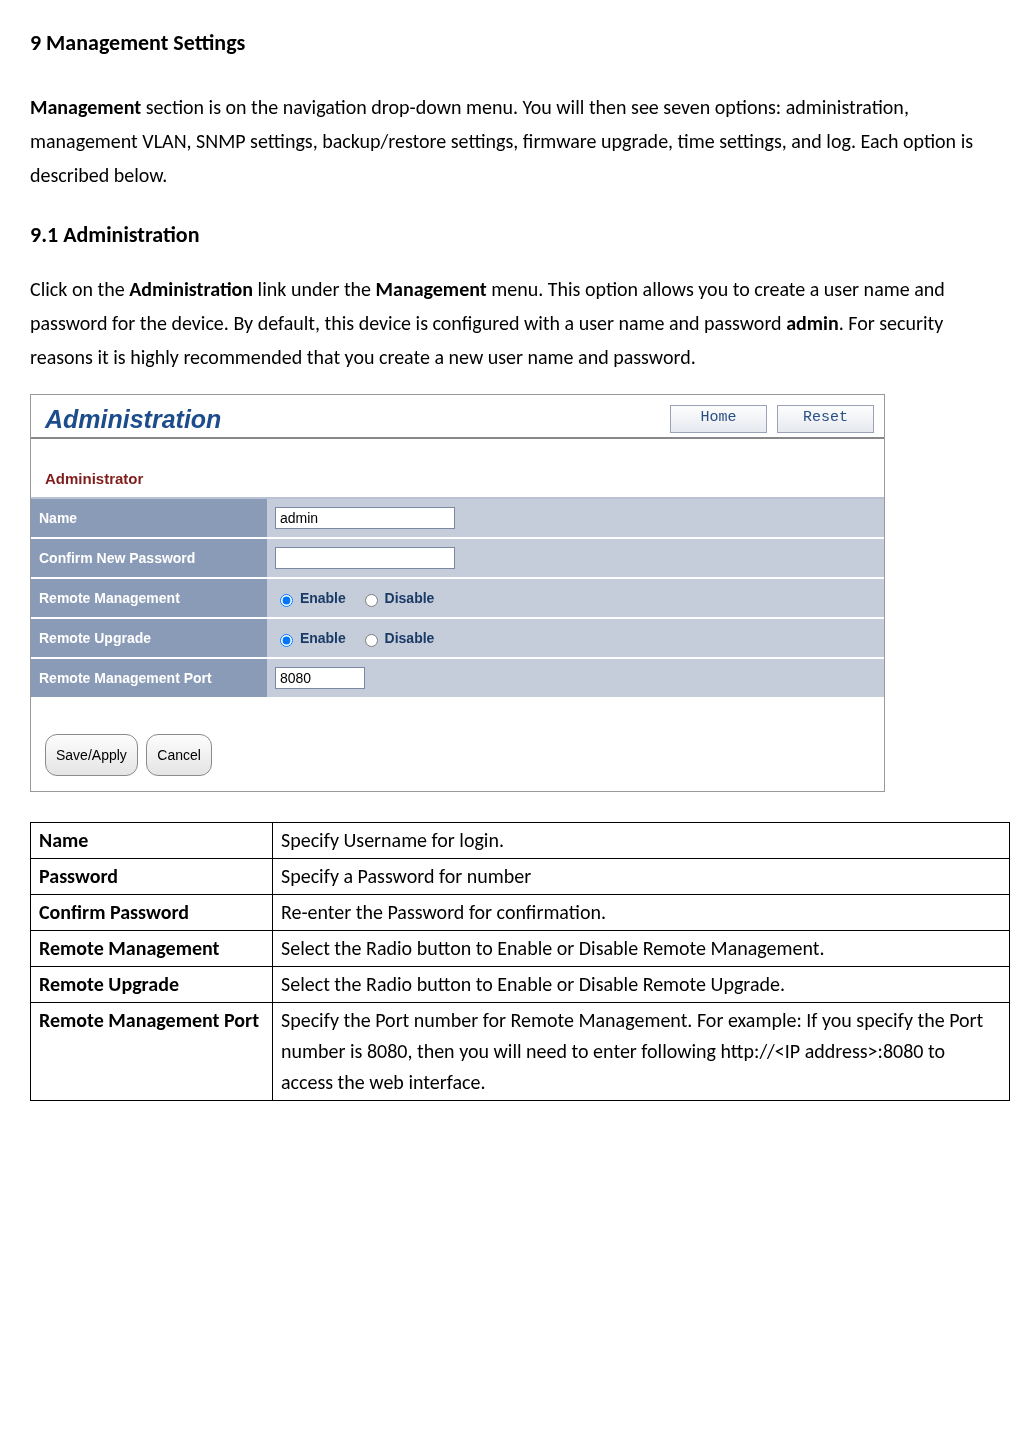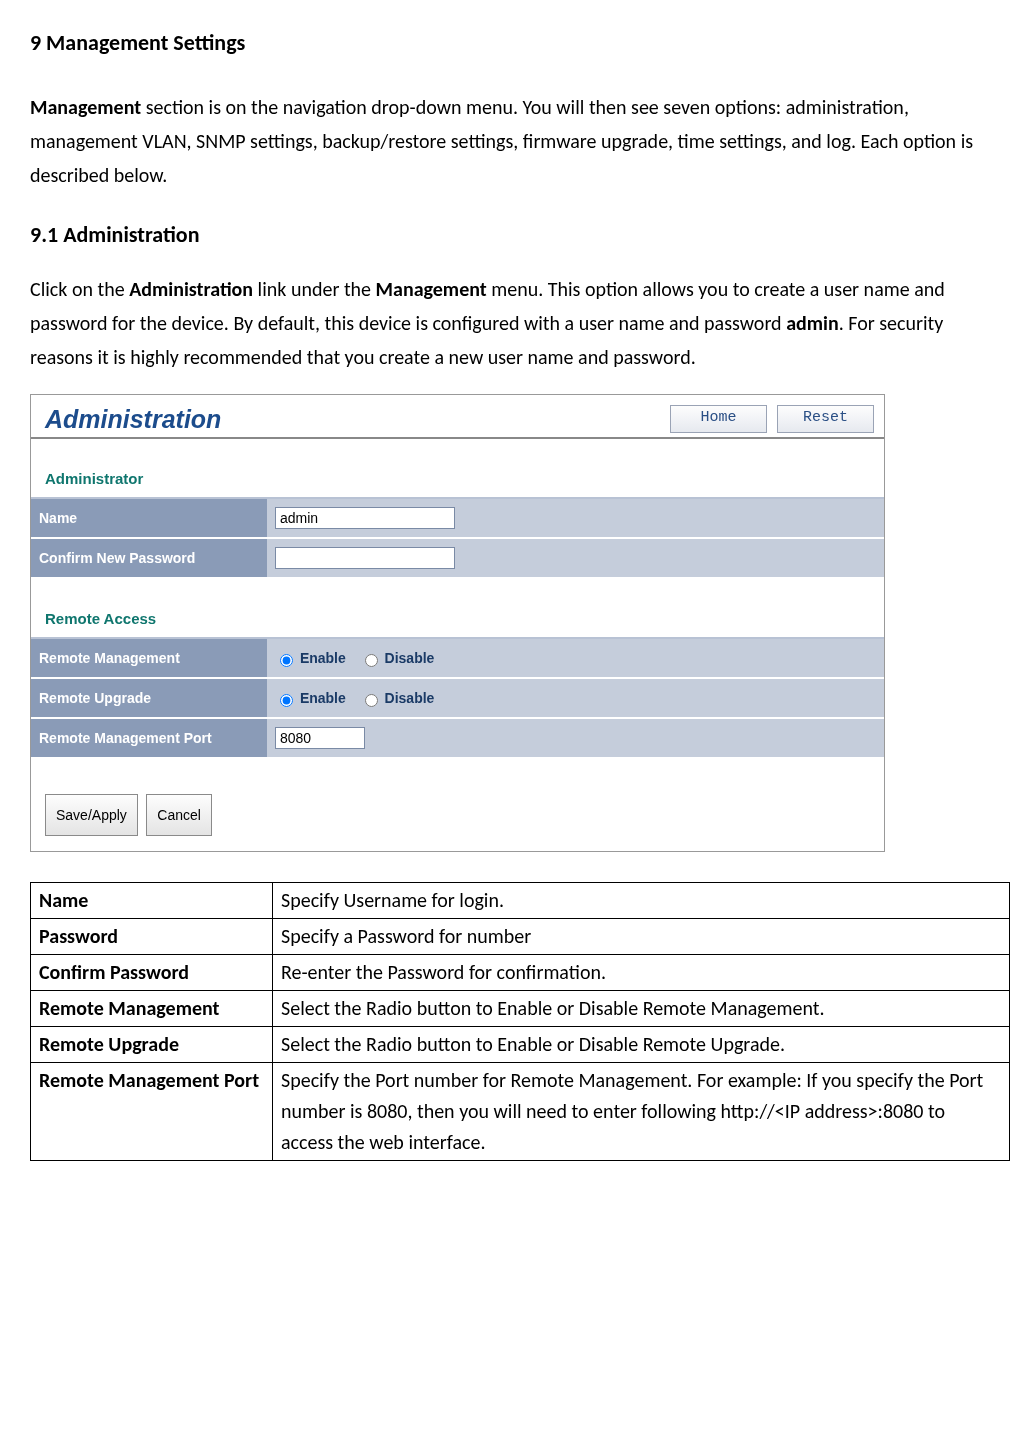--- a/index.html
+++ b/index.html
@@ -65,21 +65,21 @@
     font-family: Liberation Mono, monospace;
     font-size: 15px;
     text-align: center;
     line-height: 24px;
     cursor: pointer;
   }
   .section-label {
     font-family: Arial, sans-serif;
     font-size: 15px;
     font-weight: bold;
-    color: #0f766e;
+    color: #7f1d1d;
     padding: 28px 14px 6px 14px;
     border-bottom: 2px solid #b8c2d4;
   }
   table.form {
     border-collapse: collapse;
     width: 100%;
     font-family: Arial, sans-serif;
     font-size: 14px;
   }
   table.form td {
@@ -117,21 +117,21 @@
   }
   .radio-group input { vertical-align: middle; }
   .footer-btns {
     padding: 35px 14px 15px 14px;
   }
   .fbtn {
     font-family: Arial, sans-serif;
     font-size: 14px;
     padding: 12px 10px;
     border: 1px solid #8a8a8a;
-    border-radius: 0;
+    border-radius: 12px;
     background: linear-gradient(#fdfdfd, #e4e4e4);
     cursor: pointer;
     margin-right: 4px;
   }
 
   
   table.desc {
     border-collapse: collapse;
     width: 980px;
     font-size: 20px;
@@ -180,21 +180,20 @@
         <input type="text" class="w180" value="admin" style="">
       </td>
     </tr>
     <tr>
       <td class="lbl">Confirm New Password</td>
       <td class="val"><input type="password" class="w180" style=""></td>
     </tr>
   </tbody>
     </table>
 
-  <div class="section-label">Remote Access</div>
   <table class="form">
     <tbody>
         <tr>
       <td class="lbl">Remote Management</td>
       <td class="val">
         <span class="radio-group">
           <label><input type="radio" name="rmgmt" checked="" style=""> <span>Enable</span></label>
           <label><input type="radio" name="rmgmt" style=""> <span>Disable</span></label>
         </span>
       </td>

